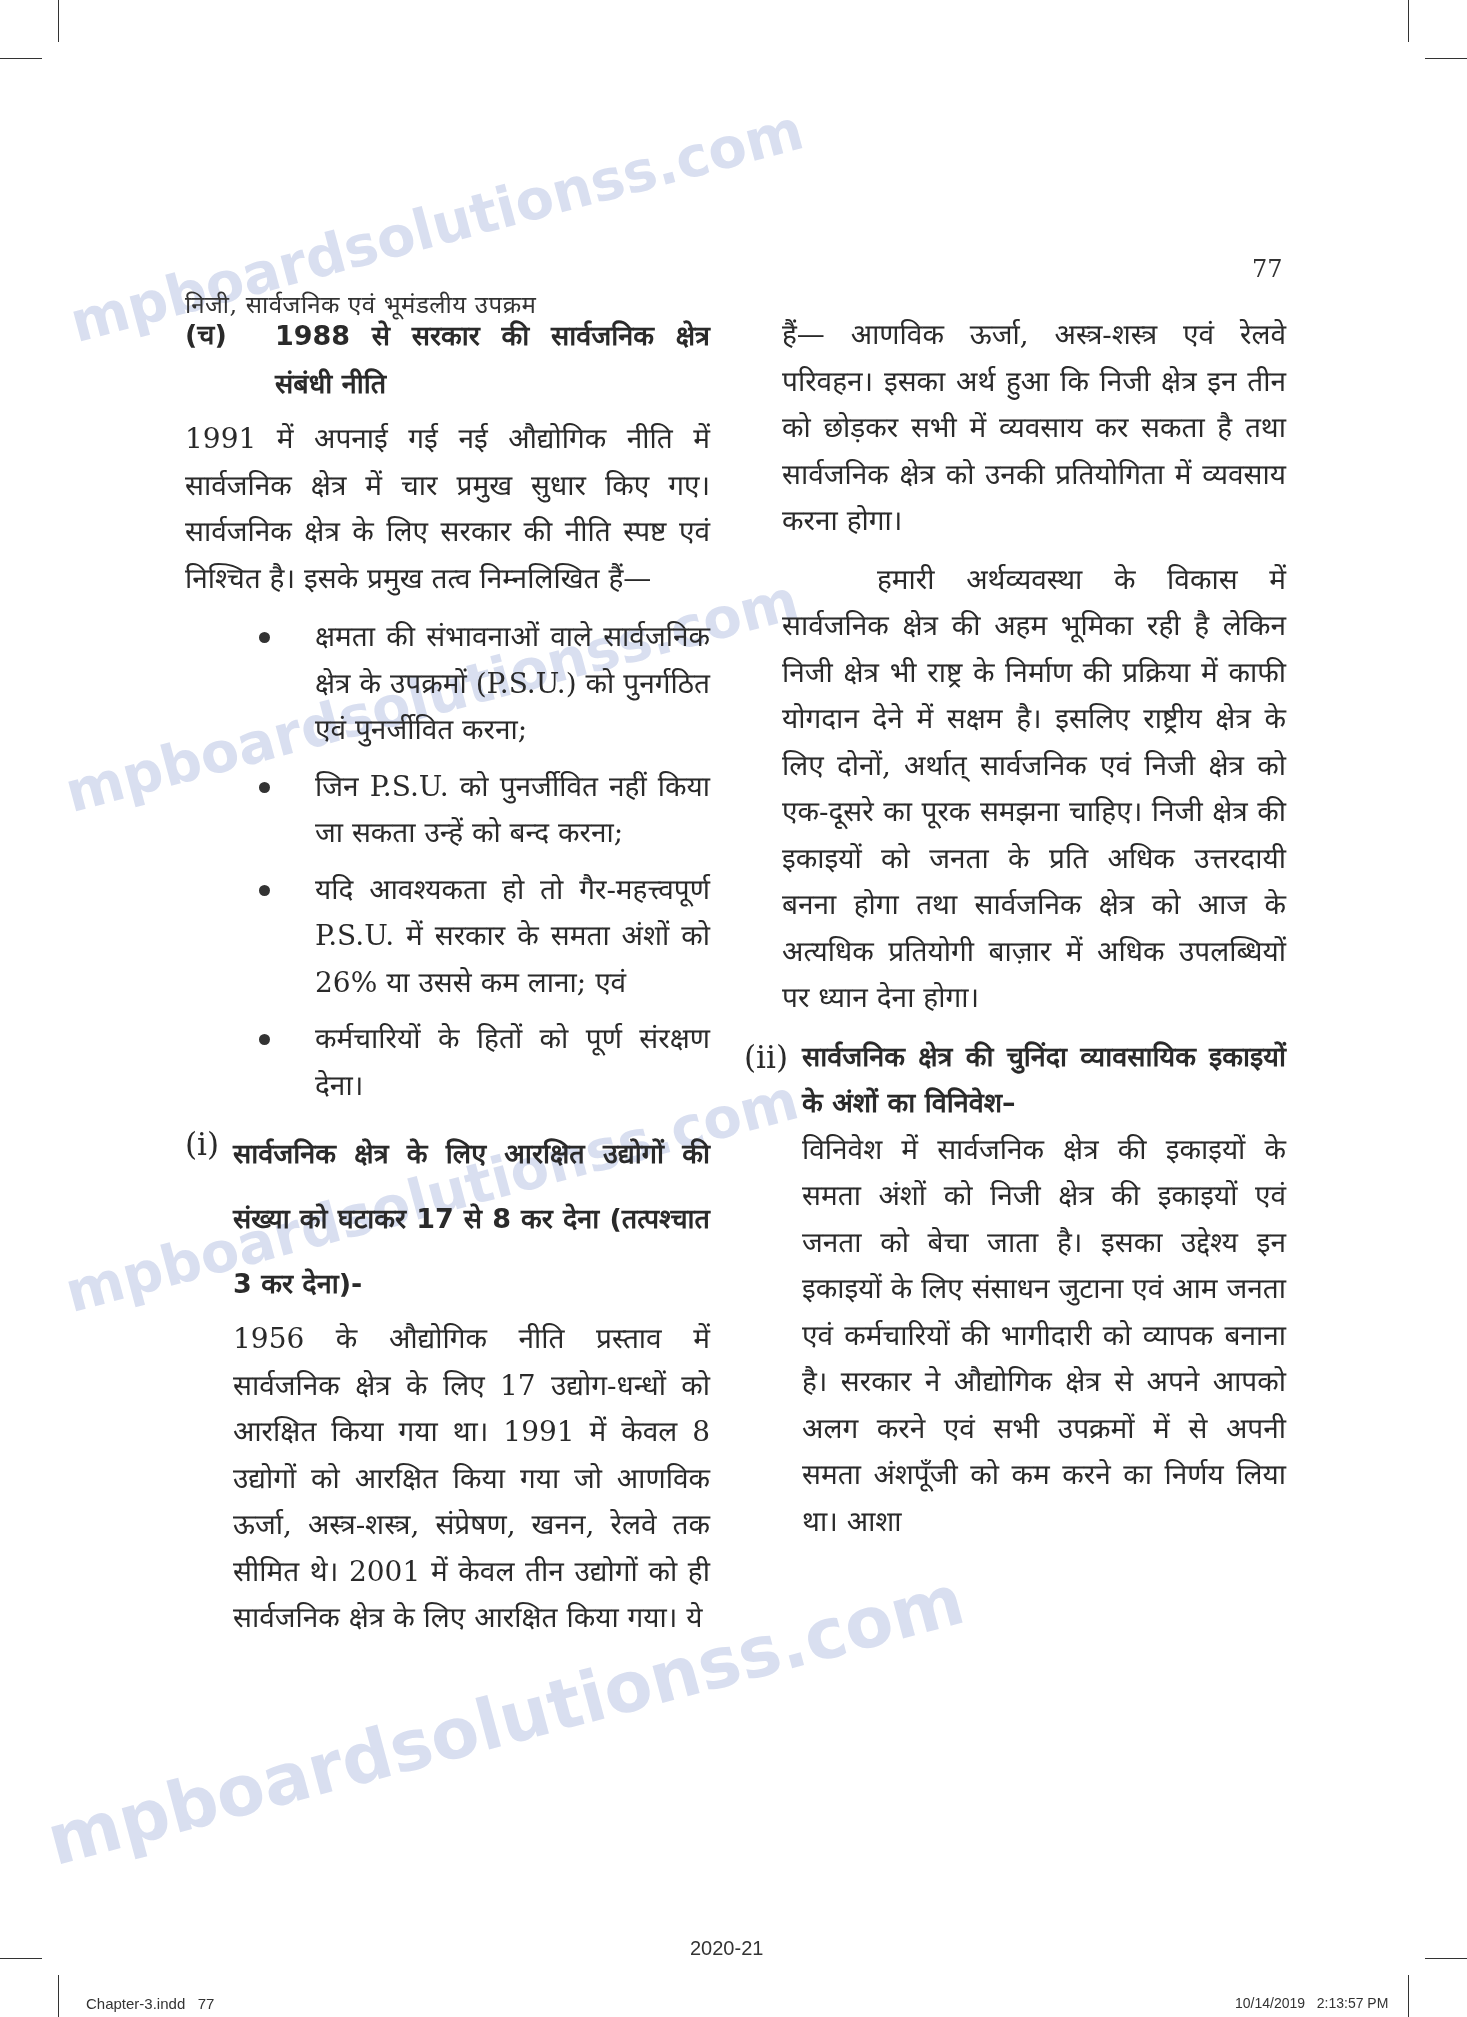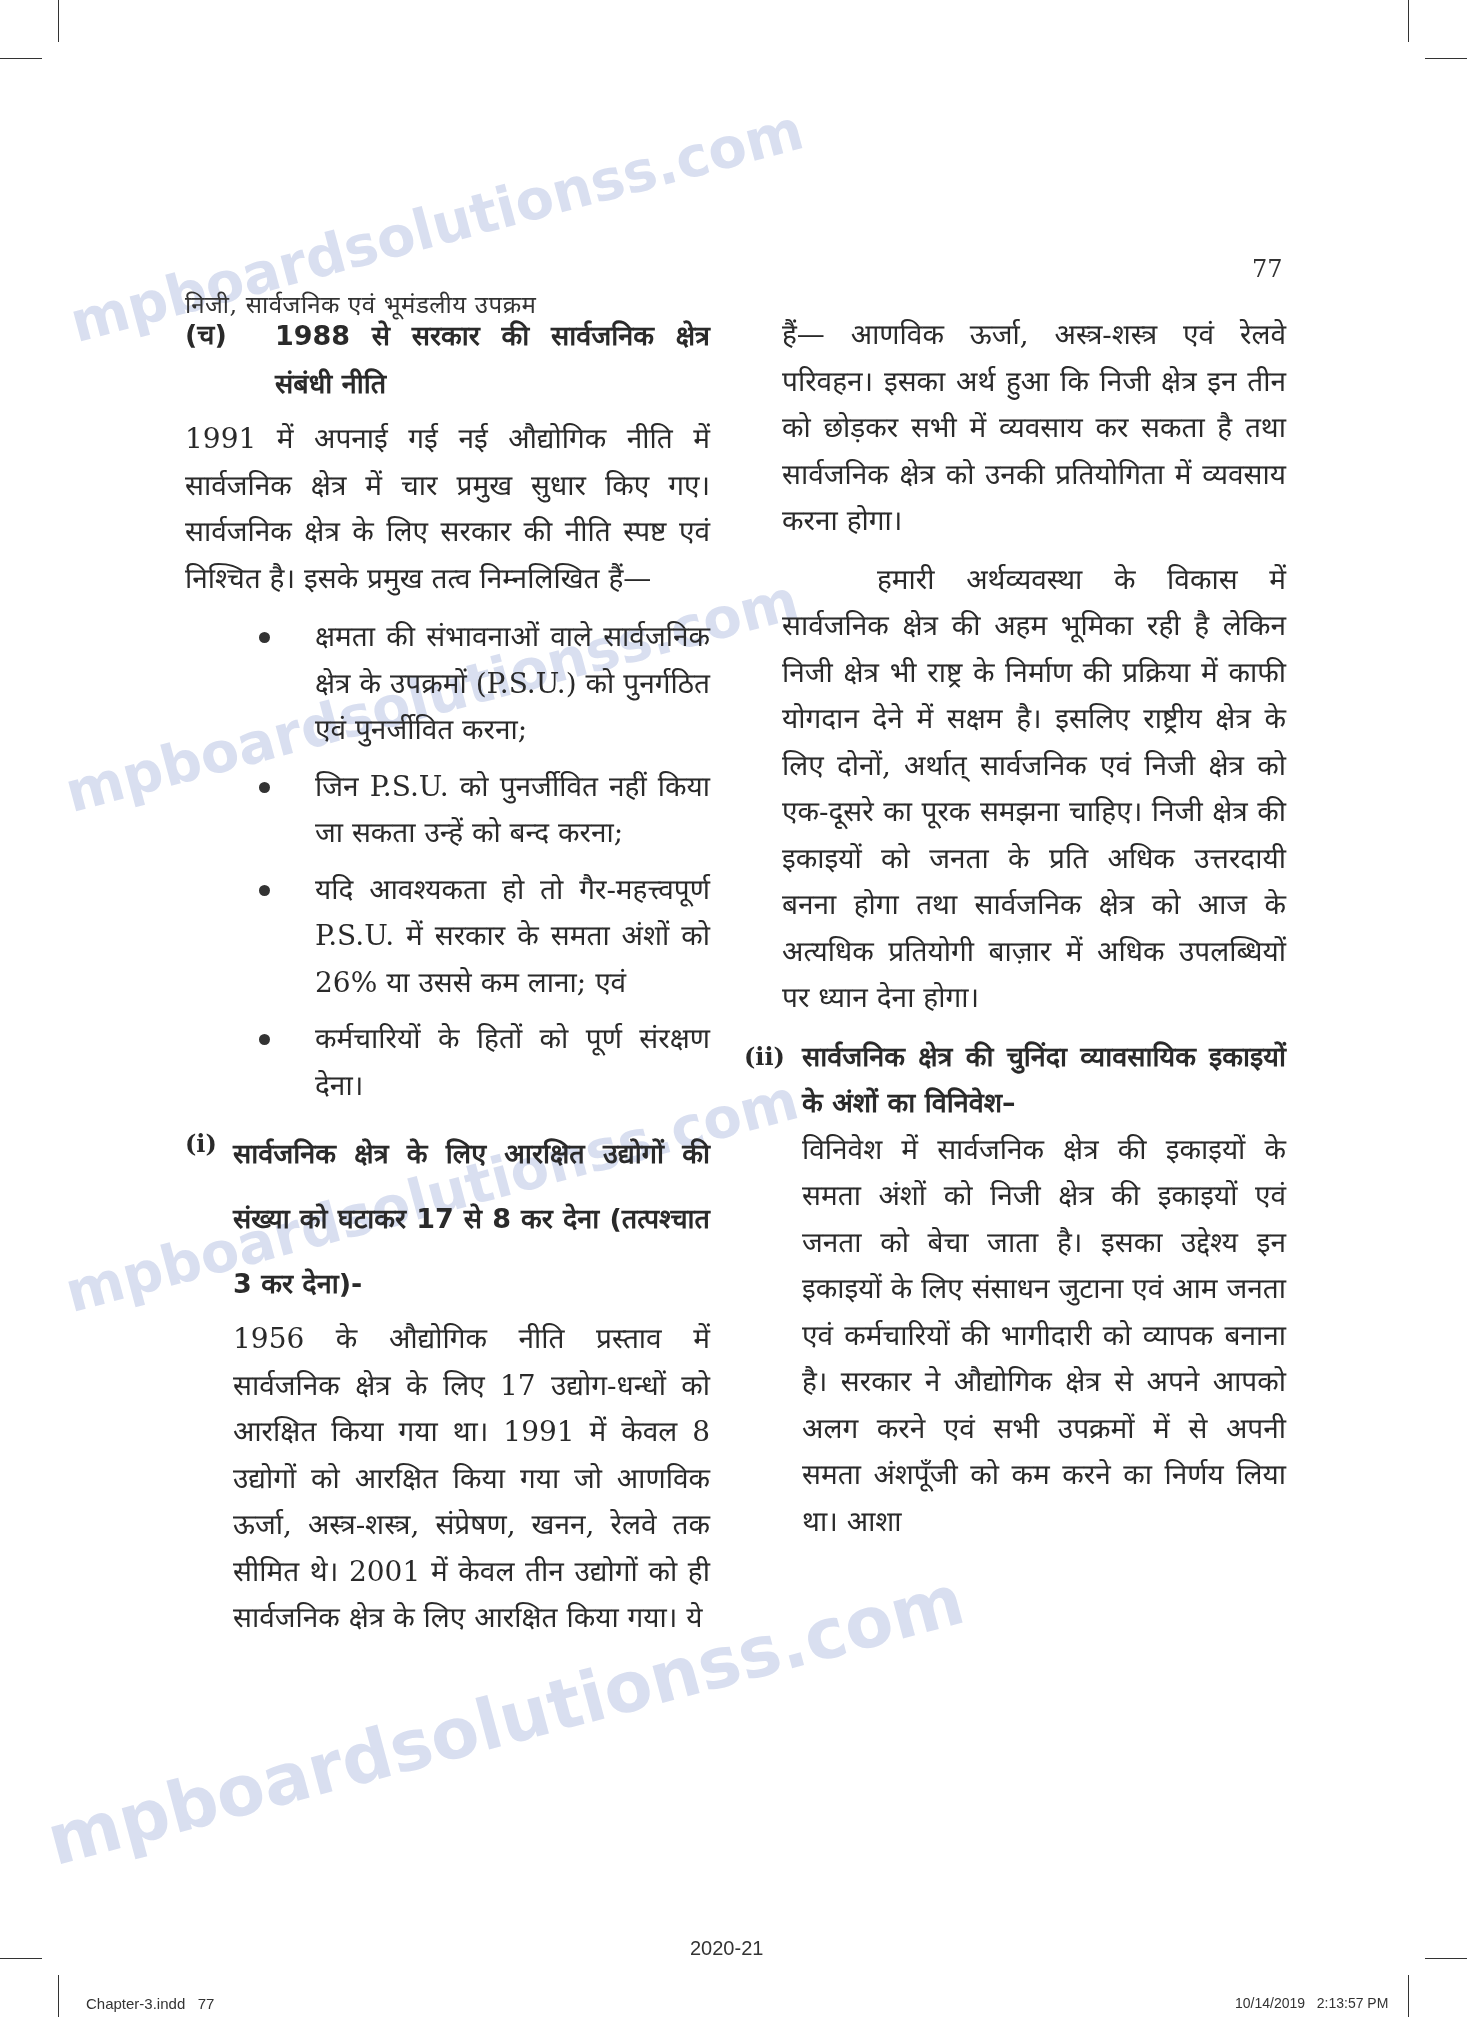--- a/index.html
+++ b/index.html
@@ -29,21 +29,21 @@
   .sec-head .title { flex: 1; line-height: 48px; }
   p { margin: 0; }
   .para { margin-bottom: 12px; }
   .indent { text-indent: 95px; }
   ul.bullets { list-style: none; margin: 8px 0 6px 0; padding: 0 0 0 74px; }
   ul.bullets li { position: relative; padding-left: 56px; margin-bottom: 10px; }
   ul.bullets li .dot {
     position: absolute; left: 0; top: 18px; width: 11px; height: 11px; border-radius: 50%; background: #333;
   }
   .item { display: flex; margin-top: 12px; }
-  .item .num { width: 48px; flex: none; font-weight: bold; font-family: "DejaVu Serif", serif; font-size: 24px; }
+  .item .num { width: 48px; flex: none; font-weight: normal; font-family: "DejaVu Serif", serif; font-size: 31px; }
   .item-right .num { width: 58px; margin-left: -38px; }
   .footer-year { position: absolute; top: 1937px; left: 690px; font-family: "Liberation Sans", sans-serif; font-size: 20px; color: #333; }
   .footer-file { position: absolute; top: 1995px; left: 86px; font-family: "Liberation Sans", sans-serif; font-size: 15px; color: #333; }
   .footer-date { position: absolute; top: 1995px; left: 1235px; font-family: "Liberation Sans", sans-serif; font-size: 14px; color: #333; }
 </style>
 </head>
 <body>
 
 <div class="crop" style="left:58px;top:0;width:1px;height:42px;"></div>
 <div class="crop" style="left:0;top:58px;width:42px;height:1px;"></div>

